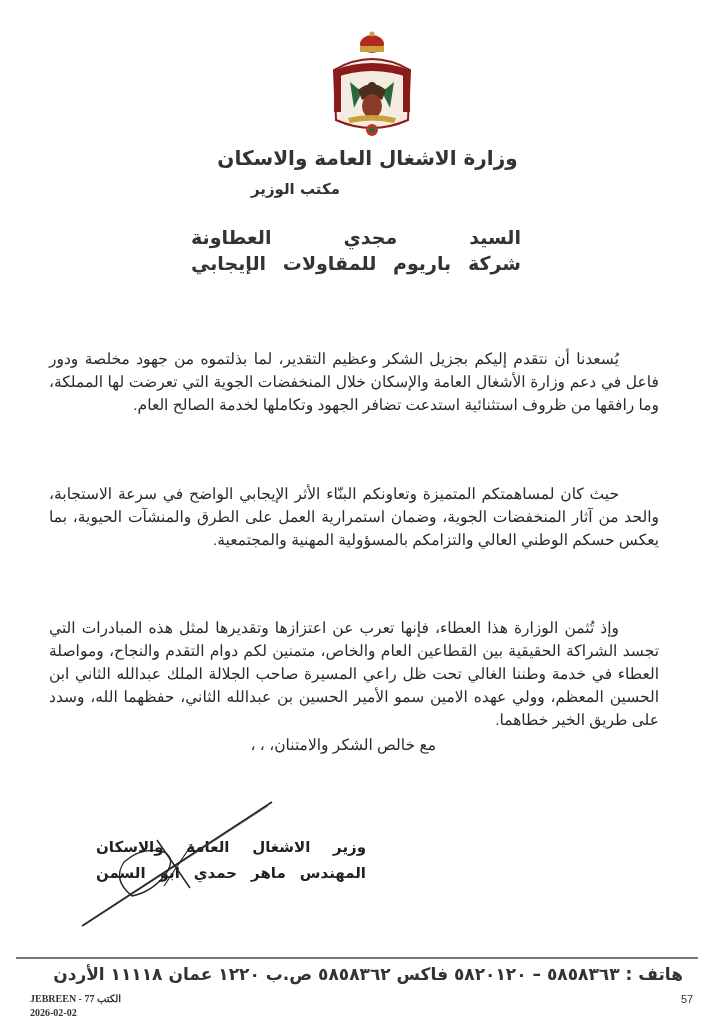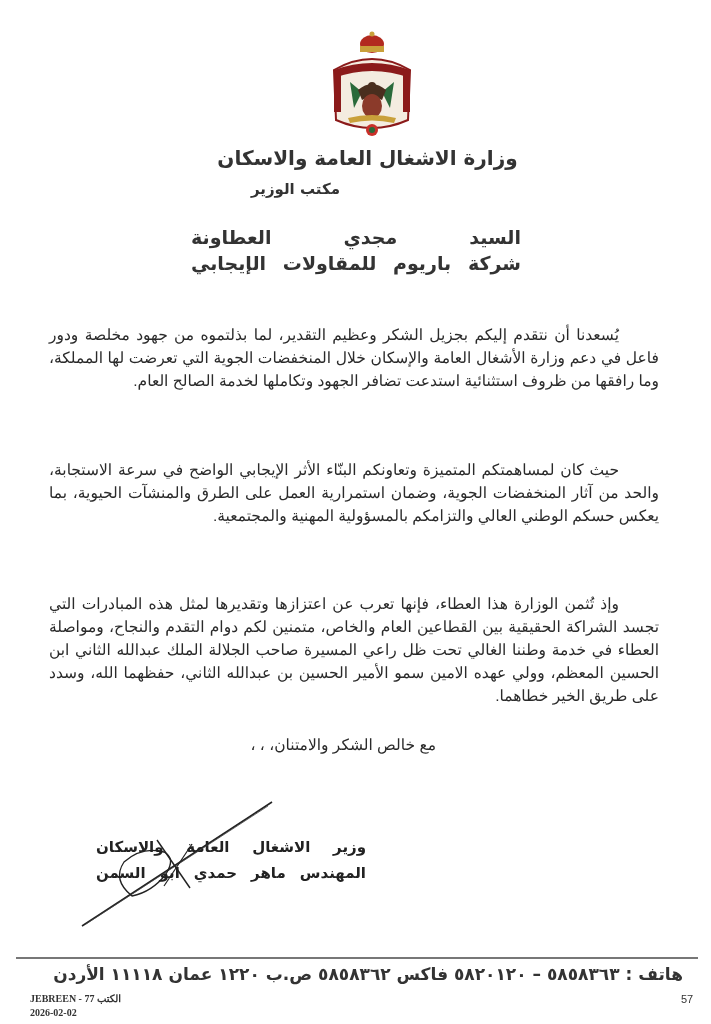--- a/index.html
+++ b/index.html
@@ -19,21 +19,21 @@
       font-size: 15px; font-weight: bold; color: #333;
     }
     .addressee {
       right: 190px; width: 330px; font-size: 19px; font-weight: bold; color: #333;
       text-align: justify; text-align-last: justify; letter-spacing: 1px; margin-left: 36px;
     }
     .addr1 { top: 226px; }
     .addr2 { top: 252px; }
     .para {
       right: 52px; width: 610px; font-family: "Liberation Sans", sans-serif; font-size: 15.5px;
-      line-height: 23px; text-align: justify; color: #2a2a2a;
+      line-height: 23px; text-align: justify; color: #2a2a2a; margin-top: 24px;
     }
     .para .first { text-indent: 40px; }
     .p1 { top: 323px; }
     .p2 { top: 458px; }
     .p3 { top: 592px; }
     .closing {
       right: 275px; top: 736px; font-family: "Liberation Sans", sans-serif; font-size: 15.5px; text-align: right;
     }
     .sig {
       right: 345px; width: 270px; font-family: "DejaVu Sans", sans-serif; font-weight: bold; font-size: 15px;

